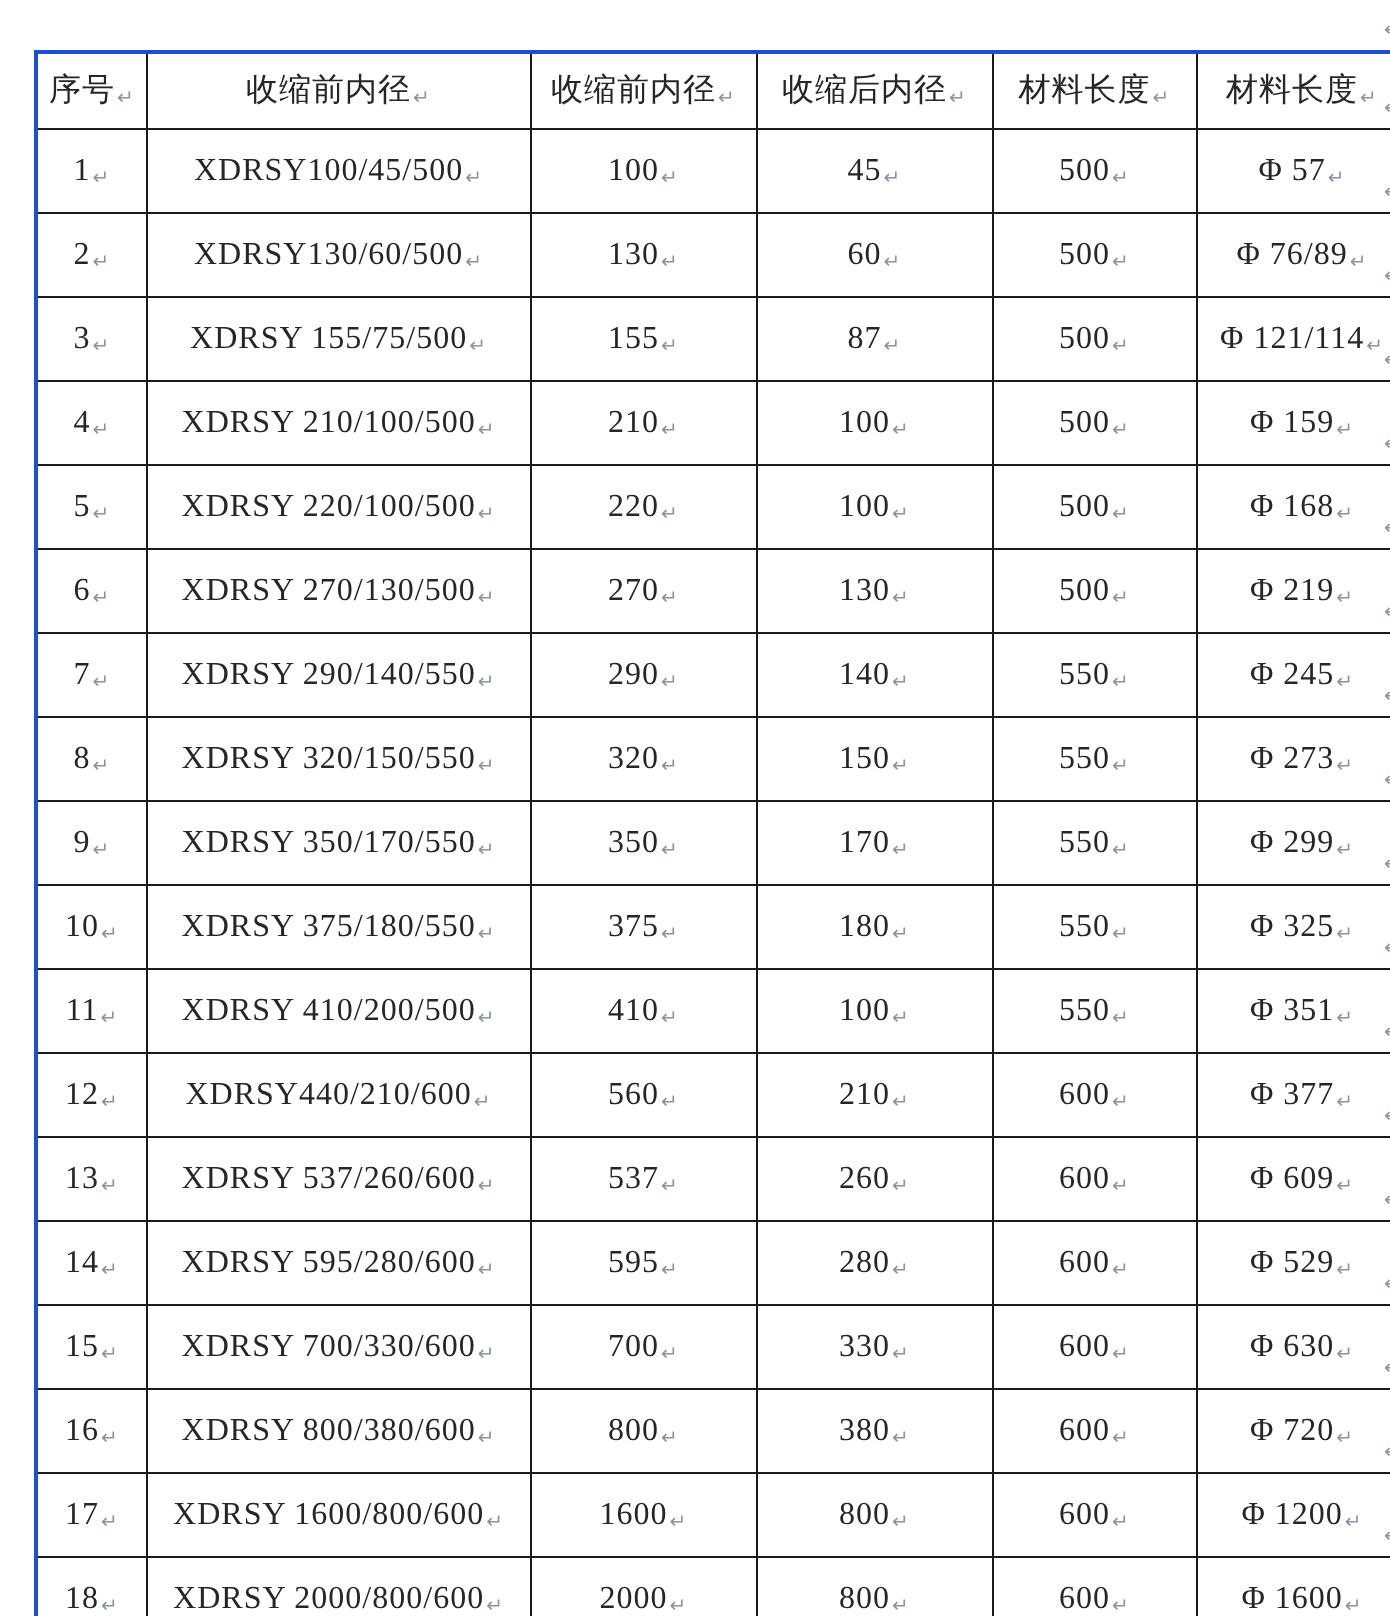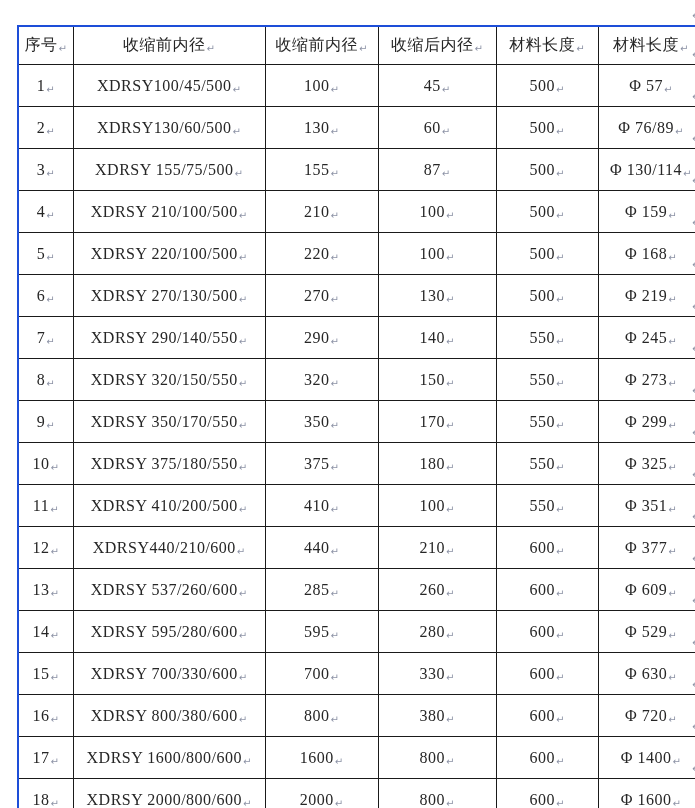--- a/index.html
+++ b/index.html
@@ -104,21 +104,21 @@
           <td><span>60</span><span class="pmark">↵</span></td>
           <td><span>500</span><span class="pmark">↵</span></td>
           <td><span>Φ 76/89</span><span class="pmark">↵</span></td>
         </tr>
         <tr>
           <td><span>3</span><span class="pmark">↵</span></td>
           <td><span>XDRSY 155/75/500</span><span class="pmark">↵</span></td>
           <td><span>155</span><span class="pmark">↵</span></td>
           <td><span>87</span><span class="pmark">↵</span></td>
           <td><span>500</span><span class="pmark">↵</span></td>
-          <td><span>Φ 130/114</span><span class="pmark">↵</span></td>
+          <td><span>Φ 121/114</span><span class="pmark">↵</span></td>
         </tr>
         <tr>
           <td><span>4</span><span class="pmark">↵</span></td>
           <td><span>XDRSY 210/100/500</span><span class="pmark">↵</span></td>
           <td><span>210</span><span class="pmark">↵</span></td>
           <td><span>100</span><span class="pmark">↵</span></td>
           <td><span>500</span><span class="pmark">↵</span></td>
           <td><span>Φ 159</span><span class="pmark">↵</span></td>
         </tr>
         <tr>
@@ -173,29 +173,29 @@
           <td><span>11</span><span class="pmark">↵</span></td>
           <td><span>XDRSY 410/200/500</span><span class="pmark">↵</span></td>
           <td><span>410</span><span class="pmark">↵</span></td>
           <td><span>100</span><span class="pmark">↵</span></td>
           <td><span>550</span><span class="pmark">↵</span></td>
           <td><span>Φ 351</span><span class="pmark">↵</span></td>
         </tr>
         <tr>
           <td><span>12</span><span class="pmark">↵</span></td>
           <td><span>XDRSY440/210/600</span><span class="pmark">↵</span></td>
-          <td><span>440</span><span class="pmark">↵</span></td>
+          <td><span>560</span><span class="pmark">↵</span></td>
           <td><span>210</span><span class="pmark">↵</span></td>
           <td><span>600</span><span class="pmark">↵</span></td>
           <td><span>Φ 377</span><span class="pmark">↵</span></td>
         </tr>
         <tr>
           <td><span>13</span><span class="pmark">↵</span></td>
           <td><span>XDRSY 537/260/600</span><span class="pmark">↵</span></td>
-          <td><span>285</span><span class="pmark">↵</span></td>
+          <td><span>537</span><span class="pmark">↵</span></td>
           <td><span>260</span><span class="pmark">↵</span></td>
           <td><span>600</span><span class="pmark">↵</span></td>
           <td><span>Φ 609</span><span class="pmark">↵</span></td>
         </tr>
         <tr>
           <td><span>14</span><span class="pmark">↵</span></td>
           <td><span>XDRSY 595/280/600</span><span class="pmark">↵</span></td>
           <td><span>595</span><span class="pmark">↵</span></td>
           <td><span>280</span><span class="pmark">↵</span></td>
           <td><span>600</span><span class="pmark">↵</span></td>
@@ -216,21 +216,21 @@
           <td><span>380</span><span class="pmark">↵</span></td>
           <td><span>600</span><span class="pmark">↵</span></td>
           <td><span>Φ 720</span><span class="pmark">↵</span></td>
         </tr>
         <tr>
           <td><span>17</span><span class="pmark">↵</span></td>
           <td><span>XDRSY 1600/800/600</span><span class="pmark">↵</span></td>
           <td><span>1600</span><span class="pmark">↵</span></td>
           <td><span>800</span><span class="pmark">↵</span></td>
           <td><span>600</span><span class="pmark">↵</span></td>
-          <td><span>Φ 1400</span><span class="pmark">↵</span></td>
+          <td><span>Φ 1200</span><span class="pmark">↵</span></td>
         </tr>
         <tr>
           <td><span>18</span><span class="pmark">↵</span></td>
           <td><span>XDRSY 2000/800/600</span><span class="pmark">↵</span></td>
           <td><span>2000</span><span class="pmark">↵</span></td>
           <td><span>800</span><span class="pmark">↵</span></td>
           <td><span>600</span><span class="pmark">↵</span></td>
           <td><span>Φ 1600</span><span class="pmark">↵</span></td>
         </tr>
       </tbody>

